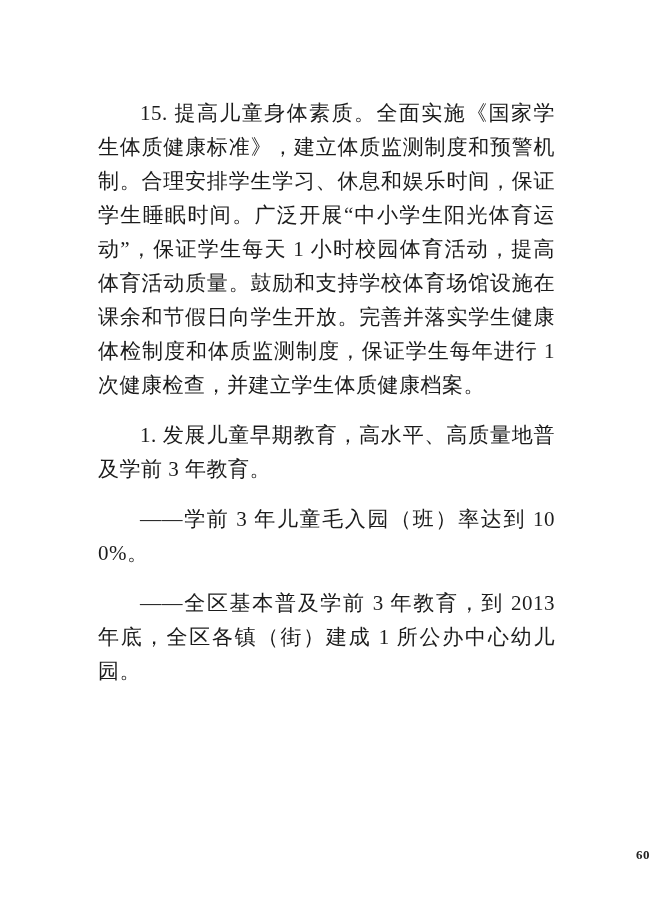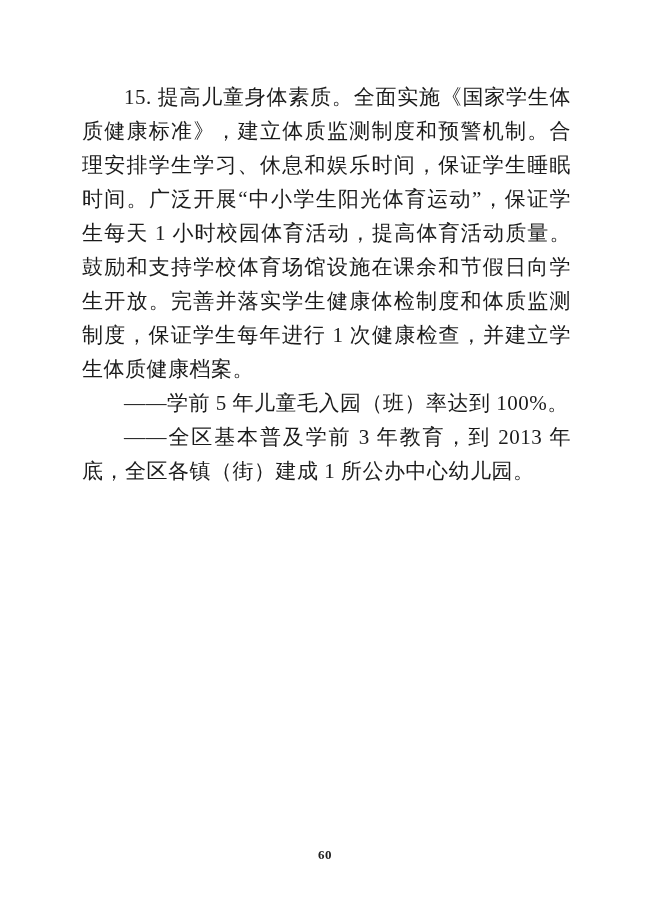--- a/index.html
+++ b/index.html
@@ -16,47 +16,48 @@
     font-family: "Liberation Serif", "DejaVu Serif", serif;
     color: #1b1b1b;
   }
   .content {
     position: absolute;
     left: 82px;
     top: 80px;
     width: 489px;
   }
   .para {
-    margin: 0;
+    margin: 16px;
     font-size: 21px;
     line-height: 34px;
     letter-spacing: 0.5px;
     text-align: justify;
     text-indent: 2em;
     word-break: break-all;
   }
   .heading {
     font-weight: bold;
     text-align: left;
   }
   .footer {
     position: absolute;
     left: 0;
     right: 0;
     top: 847px;
-    text-align: center;
+    text-align: right;
     font-size: 13px;
     font-weight: bold;
     color: #222222;
     letter-spacing: 0.5px;
   }
 </style>
 </head>
 <body>
 
 <div class="page">
   <div class="content">
     <p class="para">15. 提高儿童身体素质。全面实施《国家学生体质健康标准》，建立体质监测制度和预警机制。合理安排学生学习、休息和娱乐时间，保证学生睡眠时间。广泛开展“中小学生阳光体育运动”，保证学生每天 1 小时校园体育活动，提高体育活动质量。鼓励和支持学校体育场馆设施在课余和节假日向学生开放。完善并落实学生健康体检制度和体质监测制度，保证学生每年进行 1 次健康检查，并建立学生体质健康档案。</p>
-    <p class="para">——学前 5 年儿童毛入园（班）率达到 100%。</p>
+    <p class="para">1. 发展儿童早期教育，高水平、高质量地普及学前 3 年教育。</p>
+    <p class="para">——学前 3 年儿童毛入园（班）率达到 100%。</p>
     <p class="para">——全区基本普及学前 3 年教育，到 2013 年底，全区各镇（街）建成 1 所公办中心幼儿园。</p>
   </div>
   <div class="footer">60</div>
 </div>
 
 </body></html>

